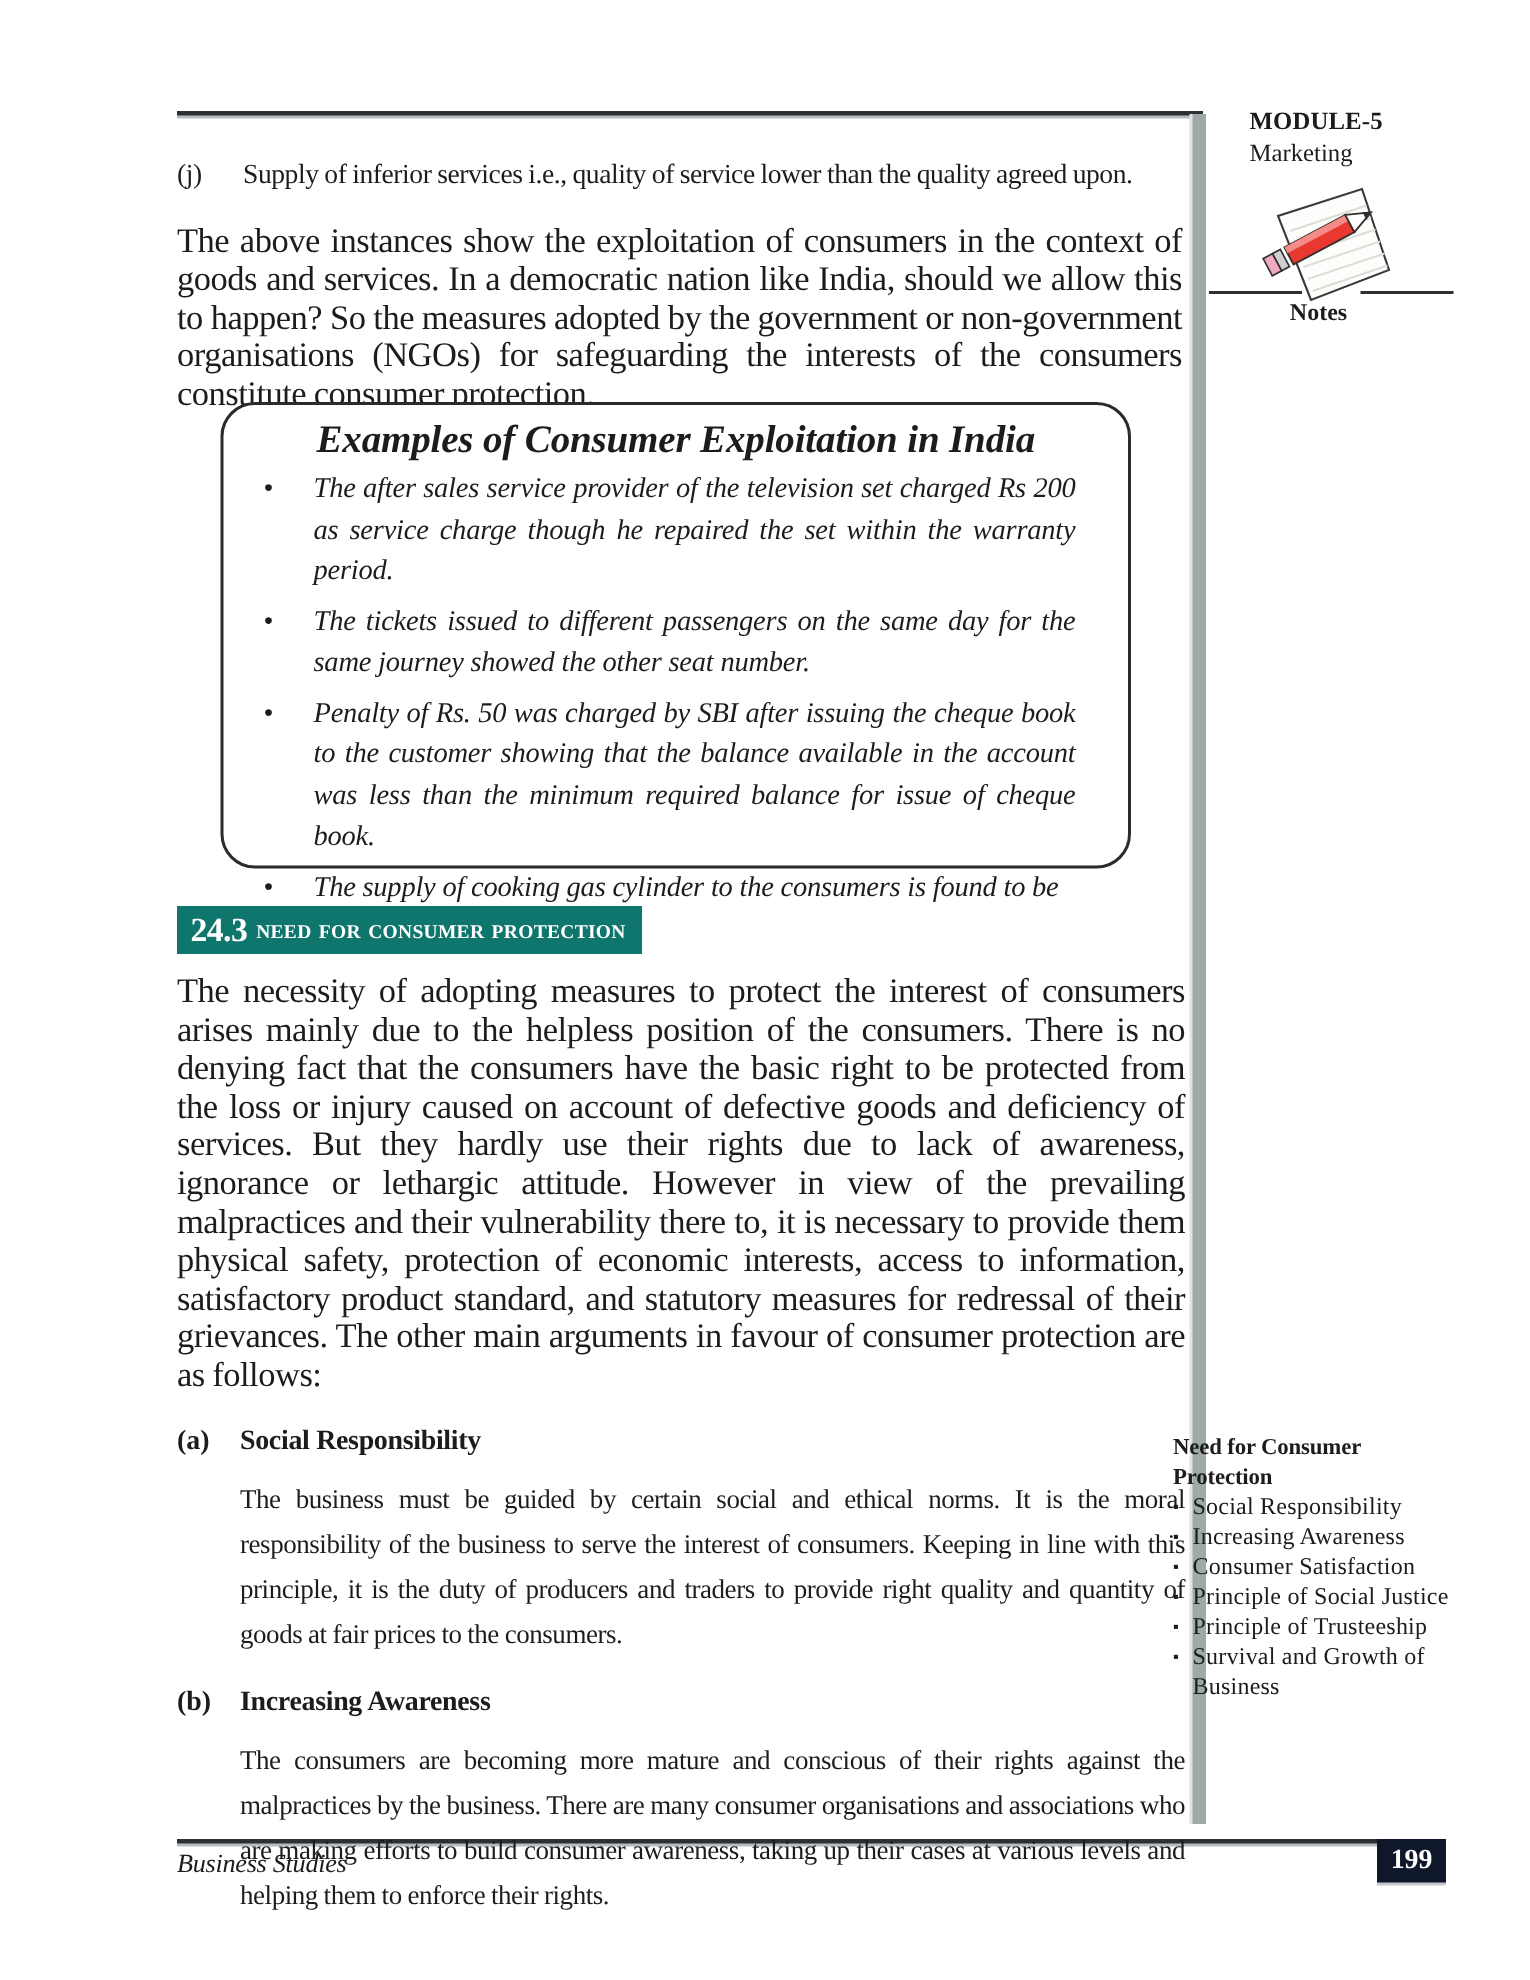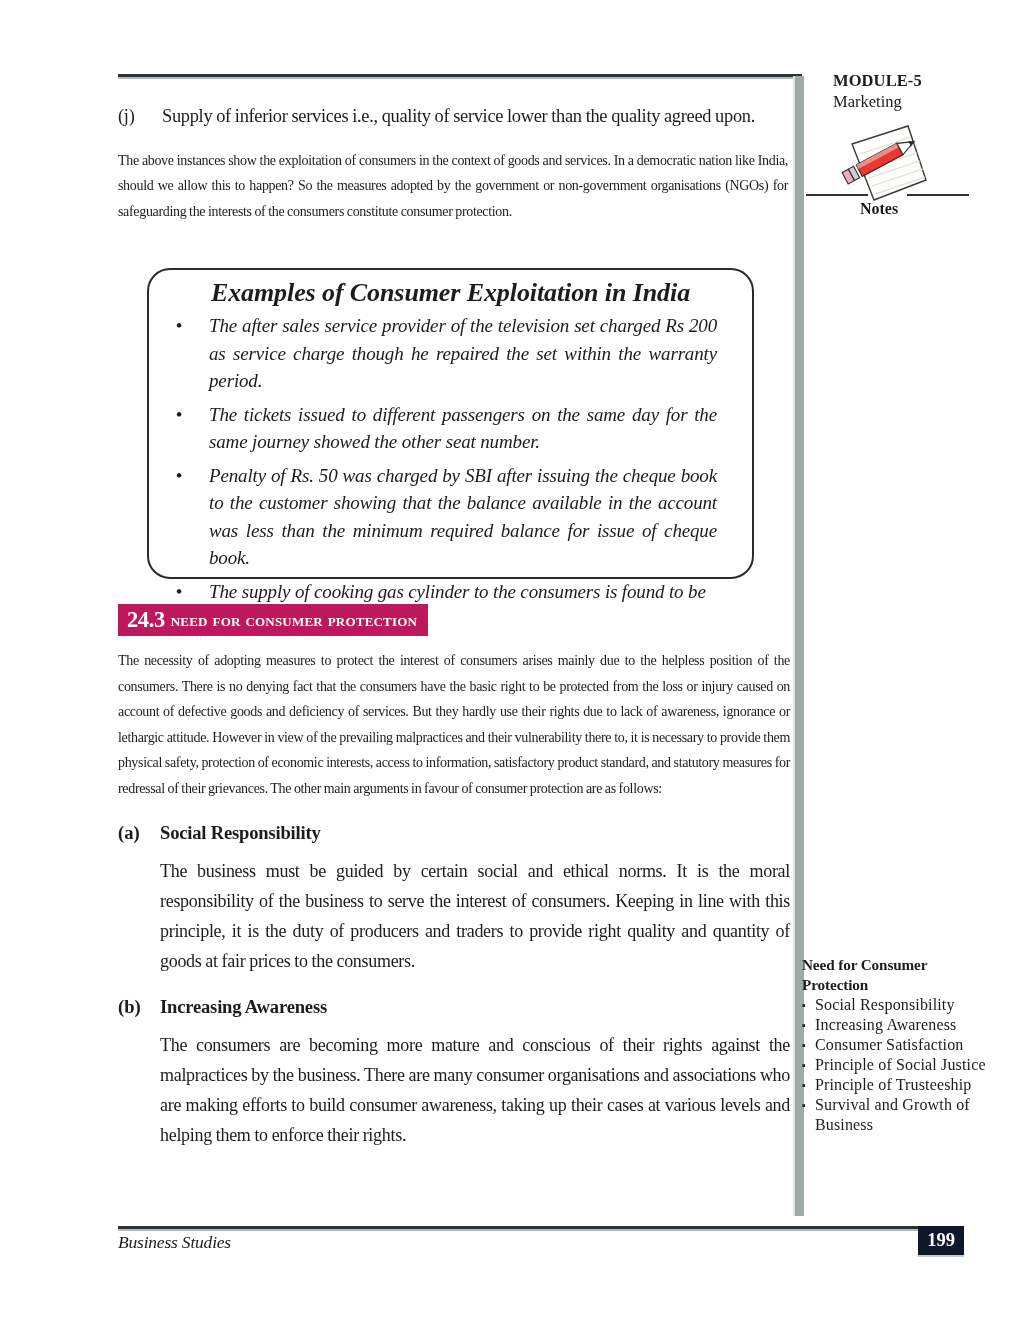--- a/index.html
+++ b/index.html
@@ -60,21 +60,21 @@
   
   .main {
     position: absolute;
     left: 118px;
     top: 104px;
     width: 670px;
   }
 
   p.body {
     margin: 0 0 13px 0;
-    font-size: 14px;
+    font-size: 23px;
     line-height: 25.6px;
     text-align: justify;
     letter-spacing: -0.33px;
     word-spacing: -0.4px;
   }
 
   
   .item-j {
     display: flex;
     margin: 0 0 18px 0;
@@ -133,21 +133,21 @@
     letter-spacing: -0.15px;
   }
   .ex-list li .etxt.nojust { text-align: left; }
 
   
   .sec-head {
     position: absolute;
     left: 118px;
     top: 604px;
     height: 32px;
-    background: #be185d;
+    background: #0f766e;
     color: #ffffff;
     padding: 0 11px 0 9px;
     display: inline-flex;
     align-items: center;
     box-sizing: border-box;
   }
   .sec-num {
     font-weight: bold;
     font-size: 22.5px;
     letter-spacing: -0.4px;
@@ -232,21 +232,21 @@
     left: 0; top: 74px;
     width: 150px;
     text-align: center;
     font-weight: bold;
     font-size: 16px;
   }
 
   
   .side-note {
     position: absolute;
-    left: 802px;
+    left: 782px;
     top: 955px;
     width: 200px;
     font-family: Liberation Serif, serif;
   }
   .side-title {
     font-weight: bold;
     font-size: 15.2px;
     line-height: 20px;
     letter-spacing: -0.1px;
   }

